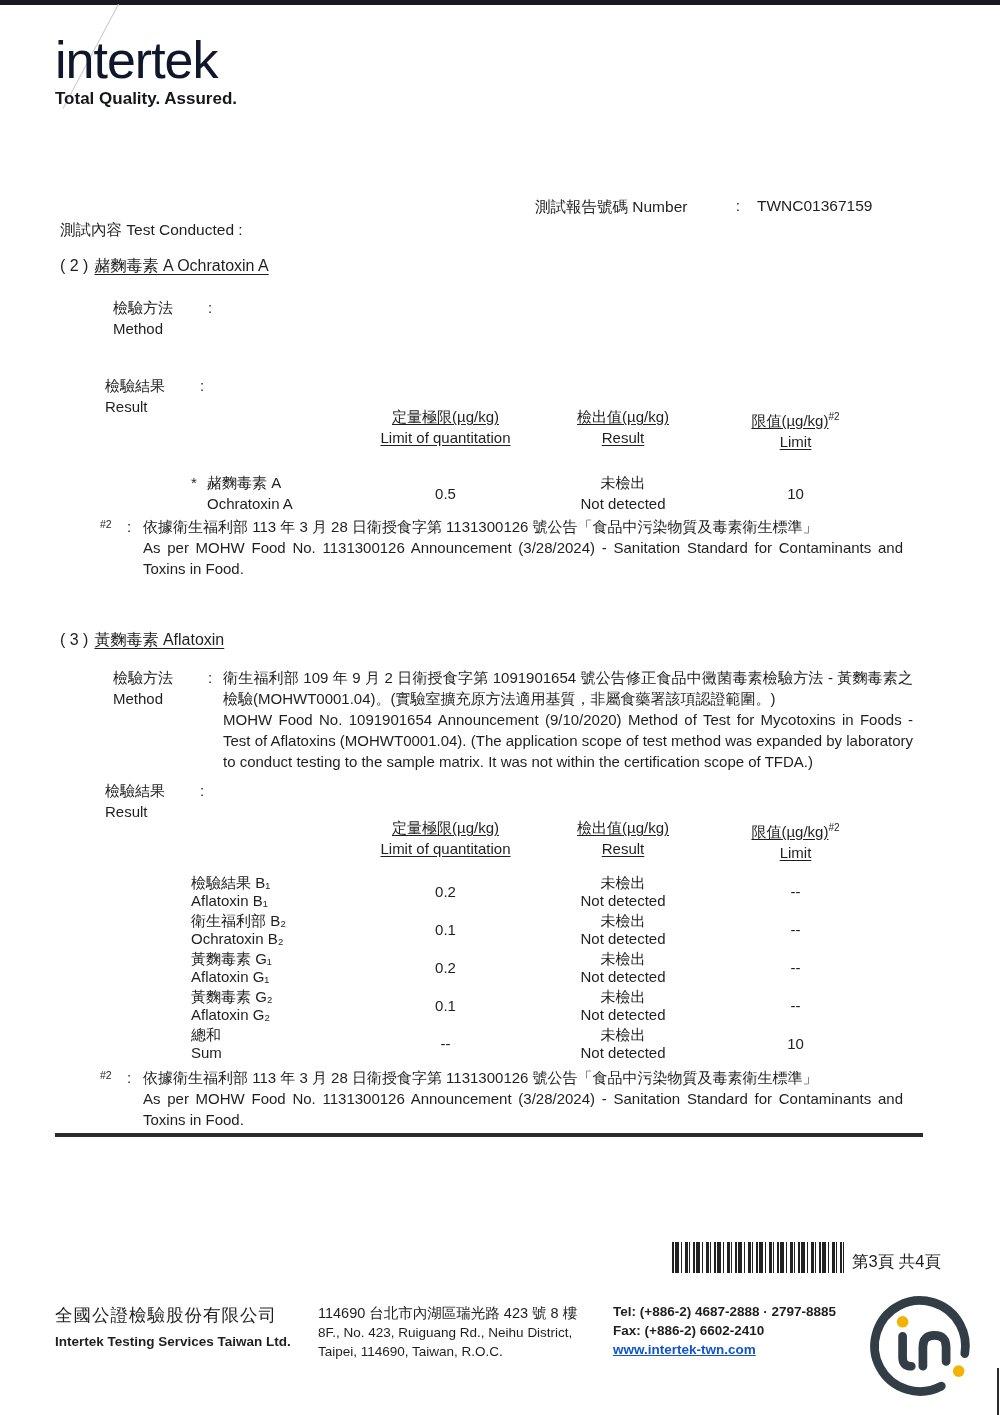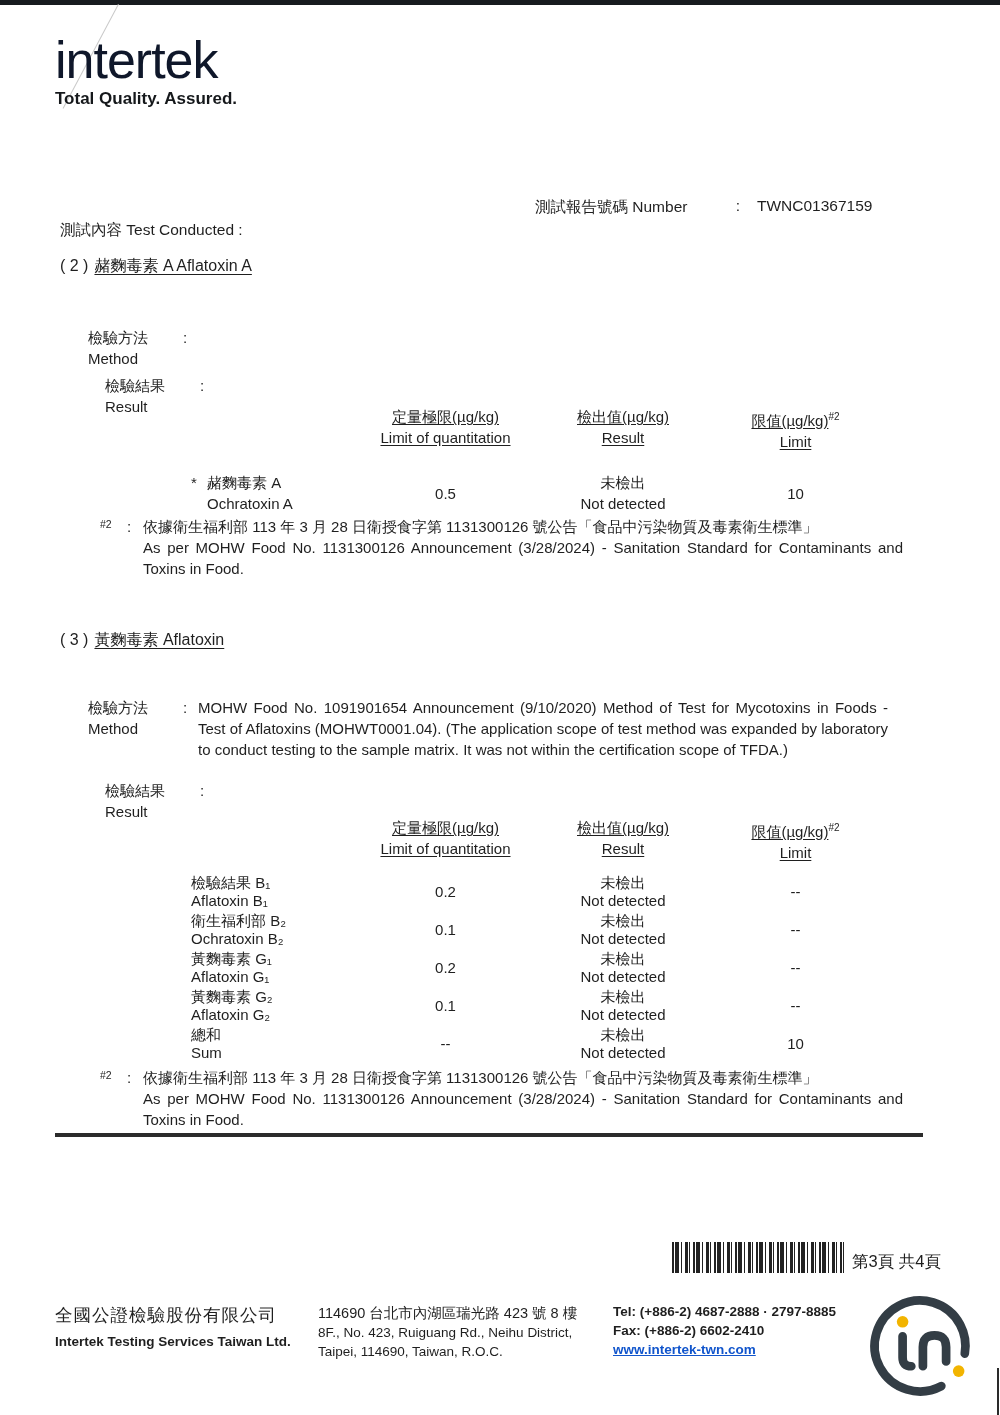--- a/index.html
+++ b/index.html
@@ -23,21 +23,21 @@
   .report-row .val { margin-left:8px; }
   .test-conducted { position:absolute; top:220px; left:60px; font-size:15.5px; }
 
   
   .section { position:absolute; left:60px; width:880px; }
   .sec-ochratoxin { top:256px; height:360px; }
   .sec-aflatoxin  { top:630px; height:505px; }
   .sec-head { position:absolute; top:0; left:0; font-size:16px; }
   .sec-head .u { text-decoration:underline; text-underline-offset:3px; margin-left:6px; }
 
-  .method { position:absolute; left:28px; display:grid; grid-template-columns:95px 15px 690px; font-size:15px; line-height:21px;margin-top:30px; }
+  .method { position:absolute; left:53px; display:grid; grid-template-columns:95px 15px 690px; font-size:15px; line-height:21px; }
   .sec-ochratoxin .method { top:41px; }
   .sec-aflatoxin  .method { top:37px; }
   .method .label div { line-height:21px; }
   .method .colon { text-align:left; }
   .method .text  { text-align:justify; }
   .method .text .en { text-align:justify; }
 
   .result-label { position:absolute; left:45px; display:grid; grid-template-columns:95px 15px auto; font-size:15px; line-height:21px; }
   .sec-ochratoxin .result-label { top:119px; }
   .sec-aflatoxin  .result-label { top:150px; }
@@ -95,21 +95,21 @@
 
   <div class="report-row">
     <span class="lbl">測試報告號碼 Number</span>
     <span class="col">:</span>
     <span class="val">TWNC01367159</span>
   </div>
   <div class="test-conducted">測試內容 Test Conducted :</div>
 
   <div class="section sec-ochratoxin">
     <div class="sec-head">
-      <span>( 2 )</span><span class="u">赭麴毒素 A Aflatoxin A</span>
+      <span>( 2 )</span><span class="u">赭麴毒素 A Ochratoxin A</span>
     </div>
     <div class="method">
       <div class="label">
         <div>檢驗方法</div>
         <div>Method</div>
       </div>
       <div class="colon">:</div>
     </div>
     <div class="result-label">
       <div>
@@ -163,20 +163,21 @@
     <div class="sec-head">
       <span>( 3 )</span><span class="u">黃麴毒素 Aflatoxin</span>
     </div>
     <div class="method">
       <div class="label">
         <div>檢驗方法</div>
         <div>Method</div>
       </div>
       <div class="colon">:</div>
       <div class="text">
+        <div class="zh">衛生福利部 109 年 9 月 2 日衛授食字第 1091901654 號公告修正食品中黴菌毒素檢驗方法 - 黃麴毒素之檢驗(MOHWT0001.04)。(實驗室擴充原方法適用基質，非屬食藥署該項認證範圍。)</div>
         <div class="en">MOHW Food No. 1091901654 Announcement (9/10/2020) Method of Test for Mycotoxins in Foods - Test of Aflatoxins (MOHWT0001.04). (The application scope of test method was expanded by laboratory to conduct testing to the sample matrix. It was not within the certification scope of TFDA.)</div>
       </div>
     </div>
     <div class="result-label">
       <div>
         <div>檢驗結果</div>
         <div>Result</div>
       </div>
       <div>:</div>
       <div></div>

